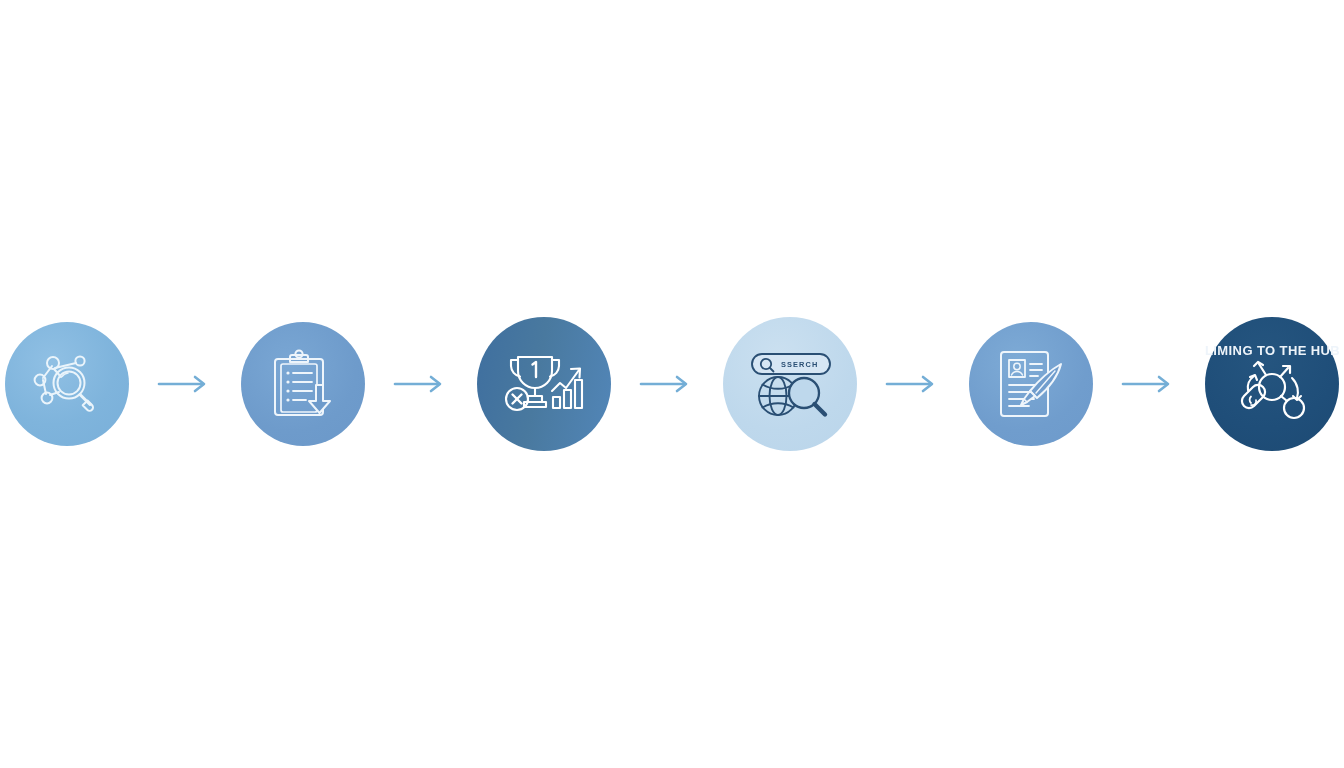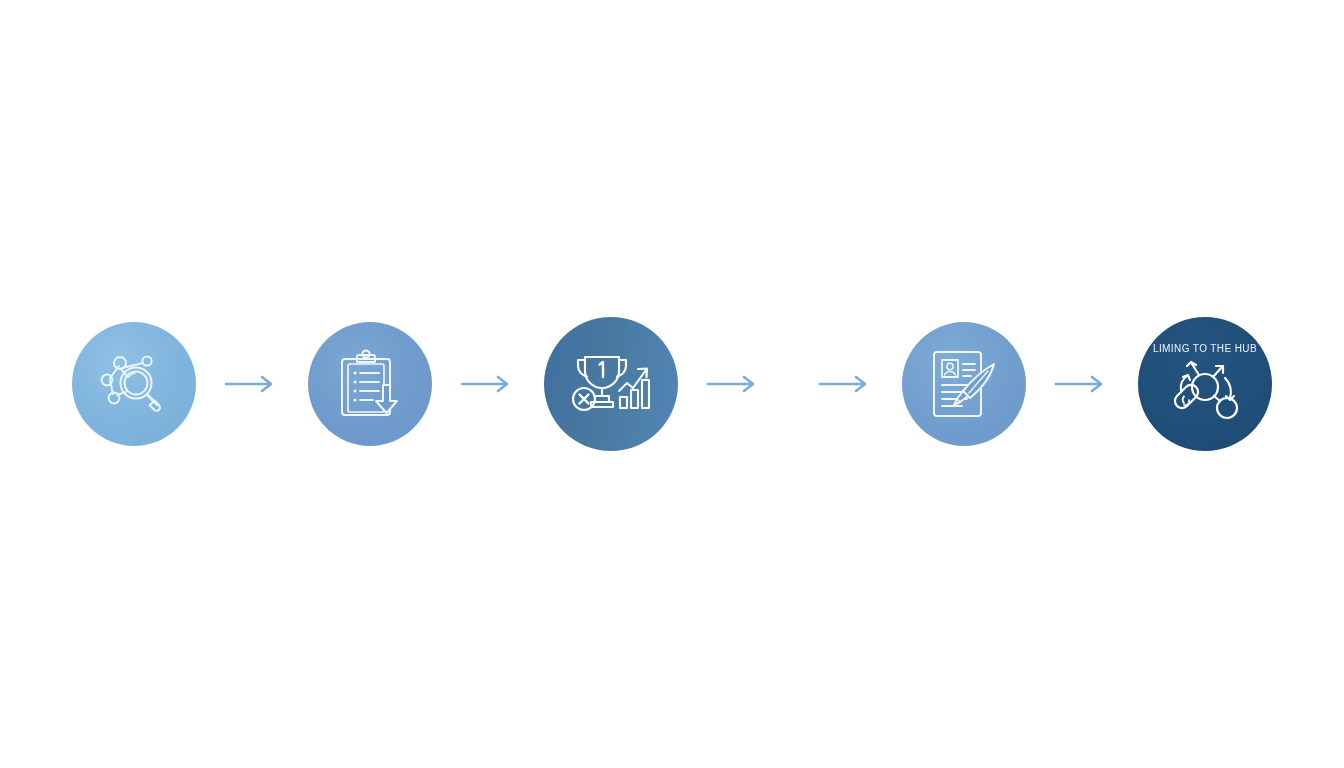--- a/index.html
+++ b/index.html
@@ -73,23 +73,23 @@
     align-items: center;
   }
 
   .hub-label {
     position: absolute;
     top: 26px;
     left: 0;
     right: 0;
     text-align: center;
     color: #eef4fa;
-    font-size: 10px;
+    font-size: 13px;
     letter-spacing: 0.4px;
-    font-weight: 400;
+    font-weight: 700;
     font-family: "Liberation Sans", sans-serif;
     pointer-events: none;
     white-space: nowrap;
   }
 
   .search-word {
     font-family: "Liberation Sans", sans-serif;
     font-size: 7.4px;
     letter-spacing: 1.1px;
     font-weight: 600;
@@ -215,20 +215,44 @@
     <div class="arrow">
       <svg width="56" height="22" viewBox="0 0 56 22">
         <g stroke="#74aed6" stroke-width="2.6" fill="none" stroke-linecap="round" stroke-linejoin="round">
           <line x1="2" y1="11" x2="46" y2="11"></line>
           <polyline points="38,4 47,11 38,18"></polyline>
         </g>
       </svg>
     </div>
     <div class="gap-b"></div>
 
+    <div class="step">
+      <div class="node n4">
+        <svg width="96" height="76" viewBox="0 0 96 76">
+          <g fill="none" stroke="#2a4f74" stroke-width="1.9" stroke-linecap="round" stroke-linejoin="round">
+
+            <rect x="10" y="8" width="78" height="20" rx="10" fill="#d6e6f4"></rect>
+
+            <circle cx="24" cy="18" r="5.2" stroke-width="1.8"></circle>
+            <line x1="28" y1="22" x2="31.5" y2="25.5" stroke-width="1.8"></line>
+
+            <text class="search-word" x="39" y="21" stroke="none">SSERCH</text>
+
+            <circle cx="36" cy="50" r="19"></circle>
+            <ellipse cx="36" cy="50" rx="8.5" ry="19"></ellipse>
+            <line x1="17" y1="50" x2="55" y2="50"></line>
+            <path d="M20.5 38.5 a30 30 0 0 0 31 0"></path>
+            <path d="M20.5 61.5 a30 30 0 0 1 31 0"></path>
+
+            <circle cx="62" cy="47" r="15" stroke-width="2.3" fill="#bed8ec"></circle>
+            <path d="M72.5 58 L83 68.5" stroke-width="4.4"></path>
+          </g>
+        </svg>
+      </div>
+    </div>
 
     <div class="gap-a"></div>
     <div class="arrow">
       <svg width="56" height="22" viewBox="0 0 56 22">
         <g stroke="#74aed6" stroke-width="2.6" fill="none" stroke-linecap="round" stroke-linejoin="round">
           <line x1="2" y1="11" x2="46" y2="11"></line>
           <polyline points="38,4 47,11 38,18"></polyline>
         </g>
       </svg>
     </div>

